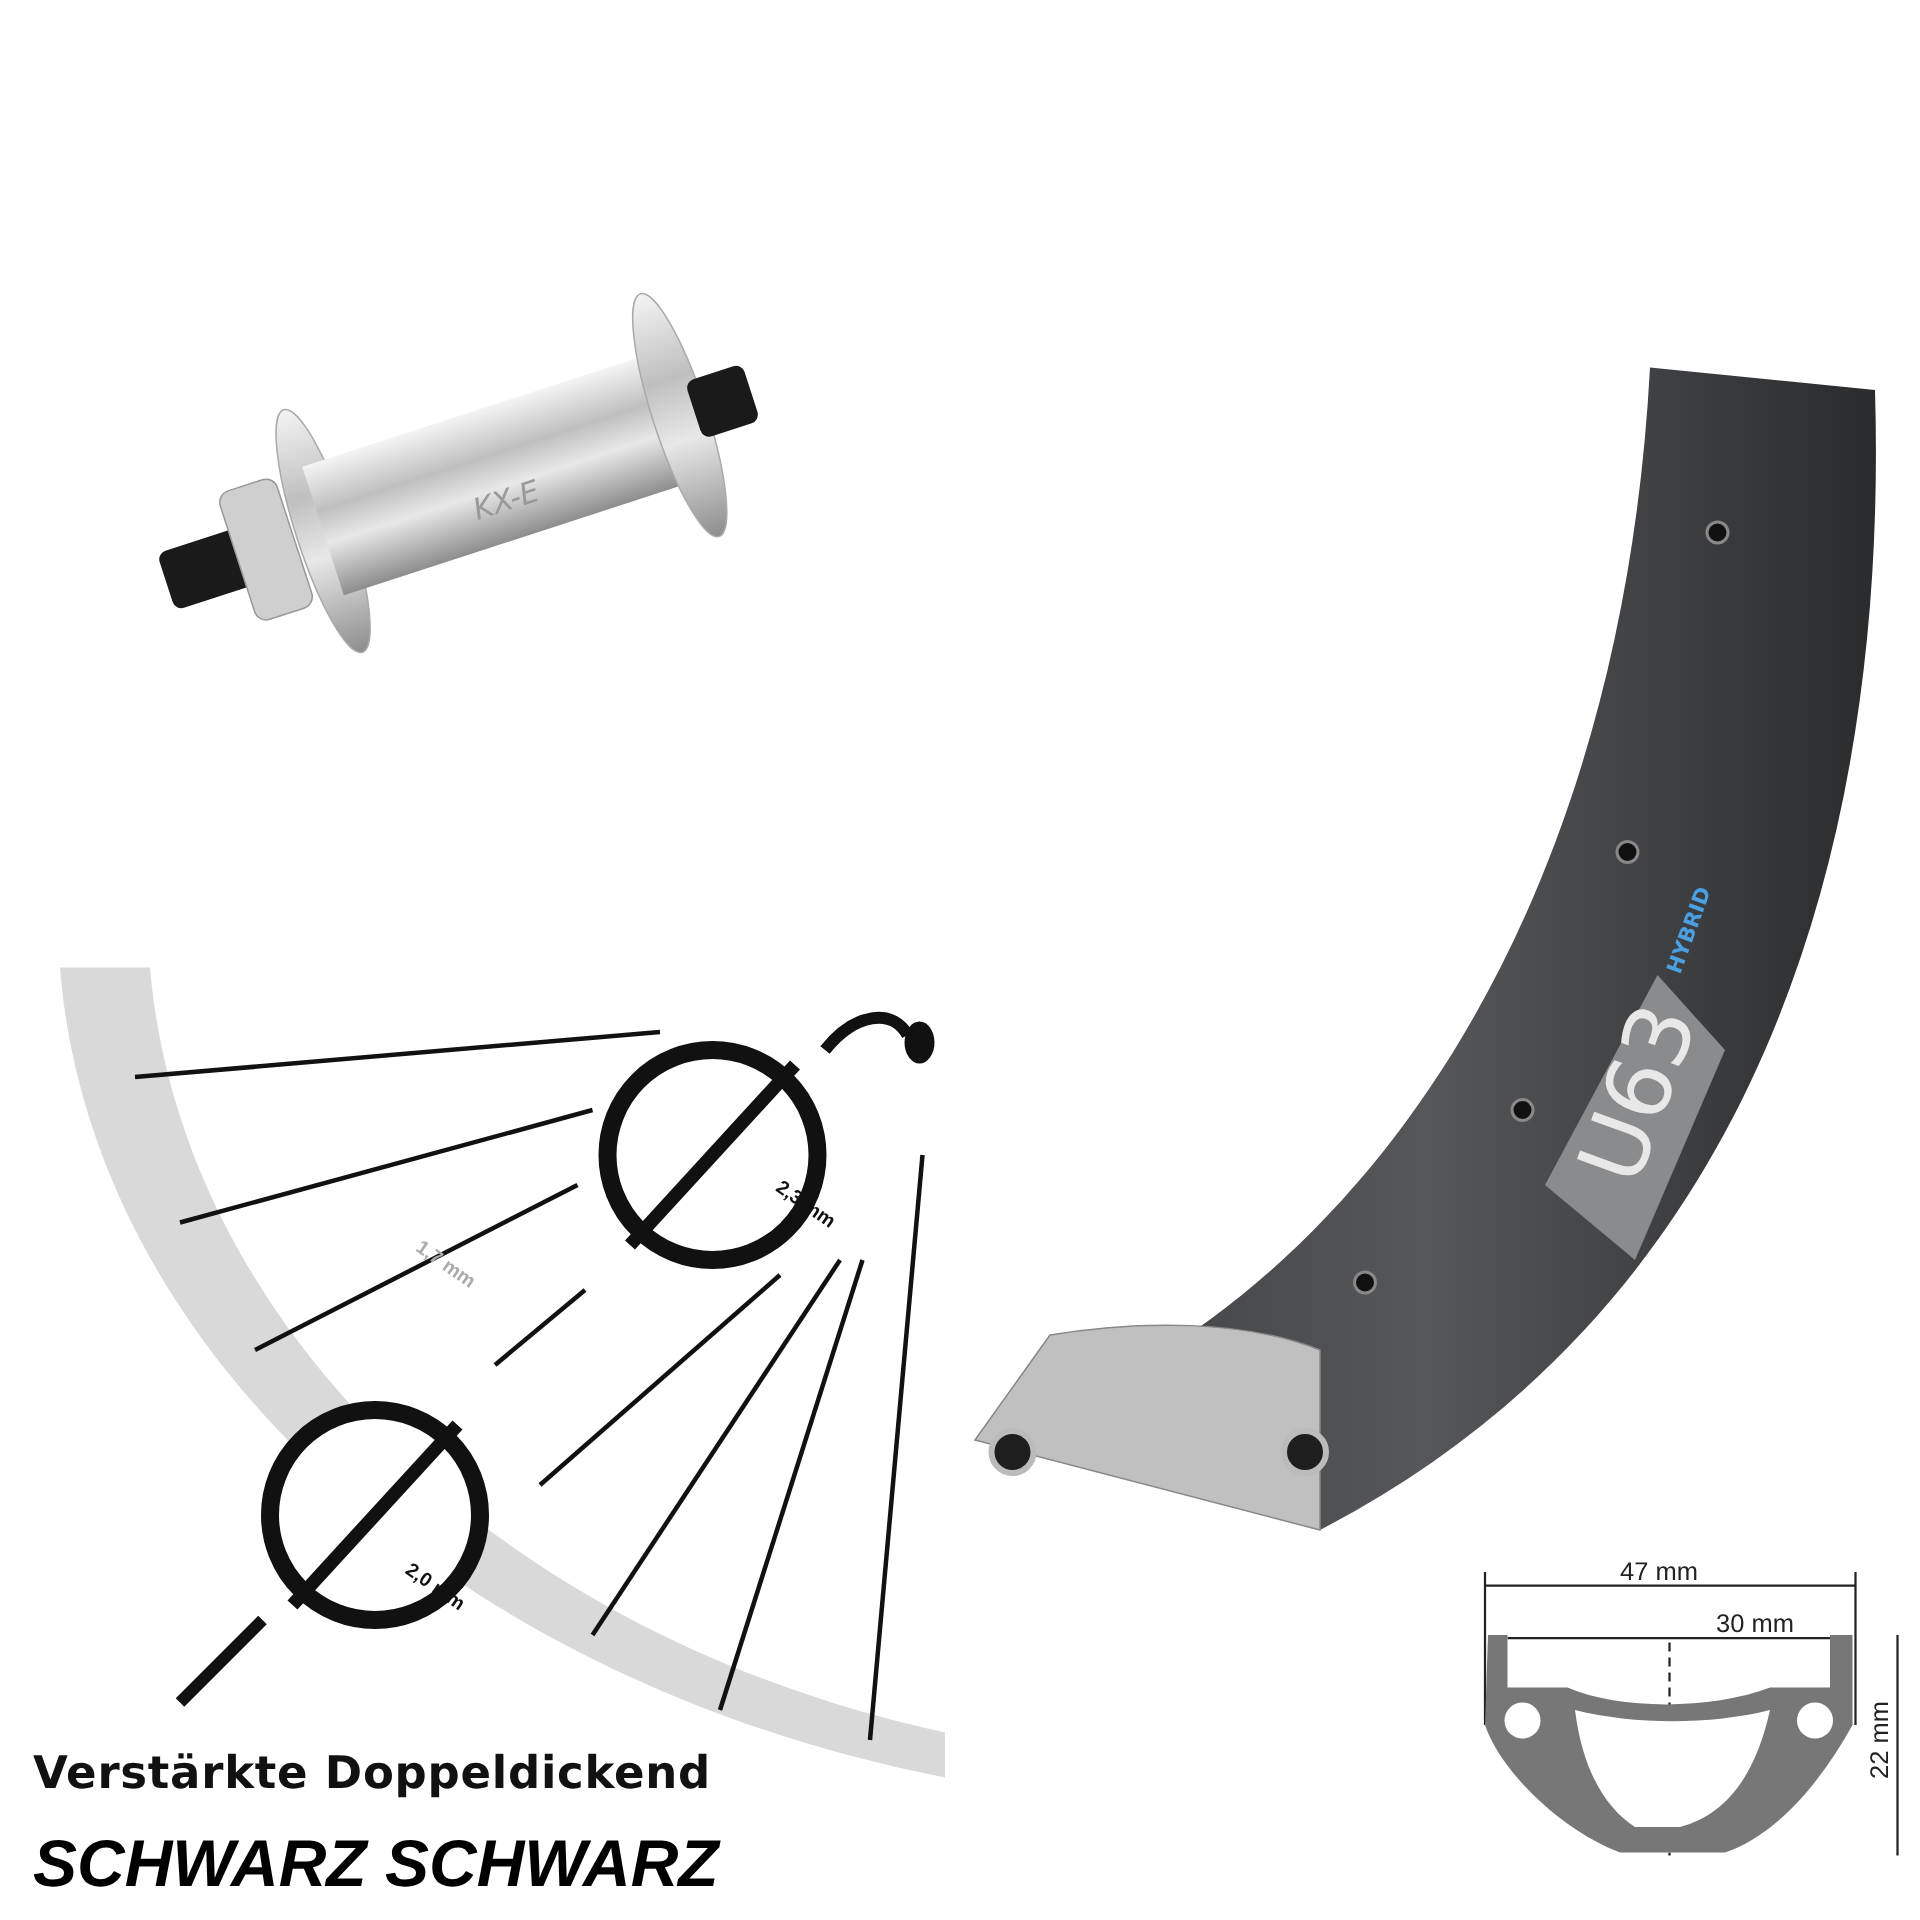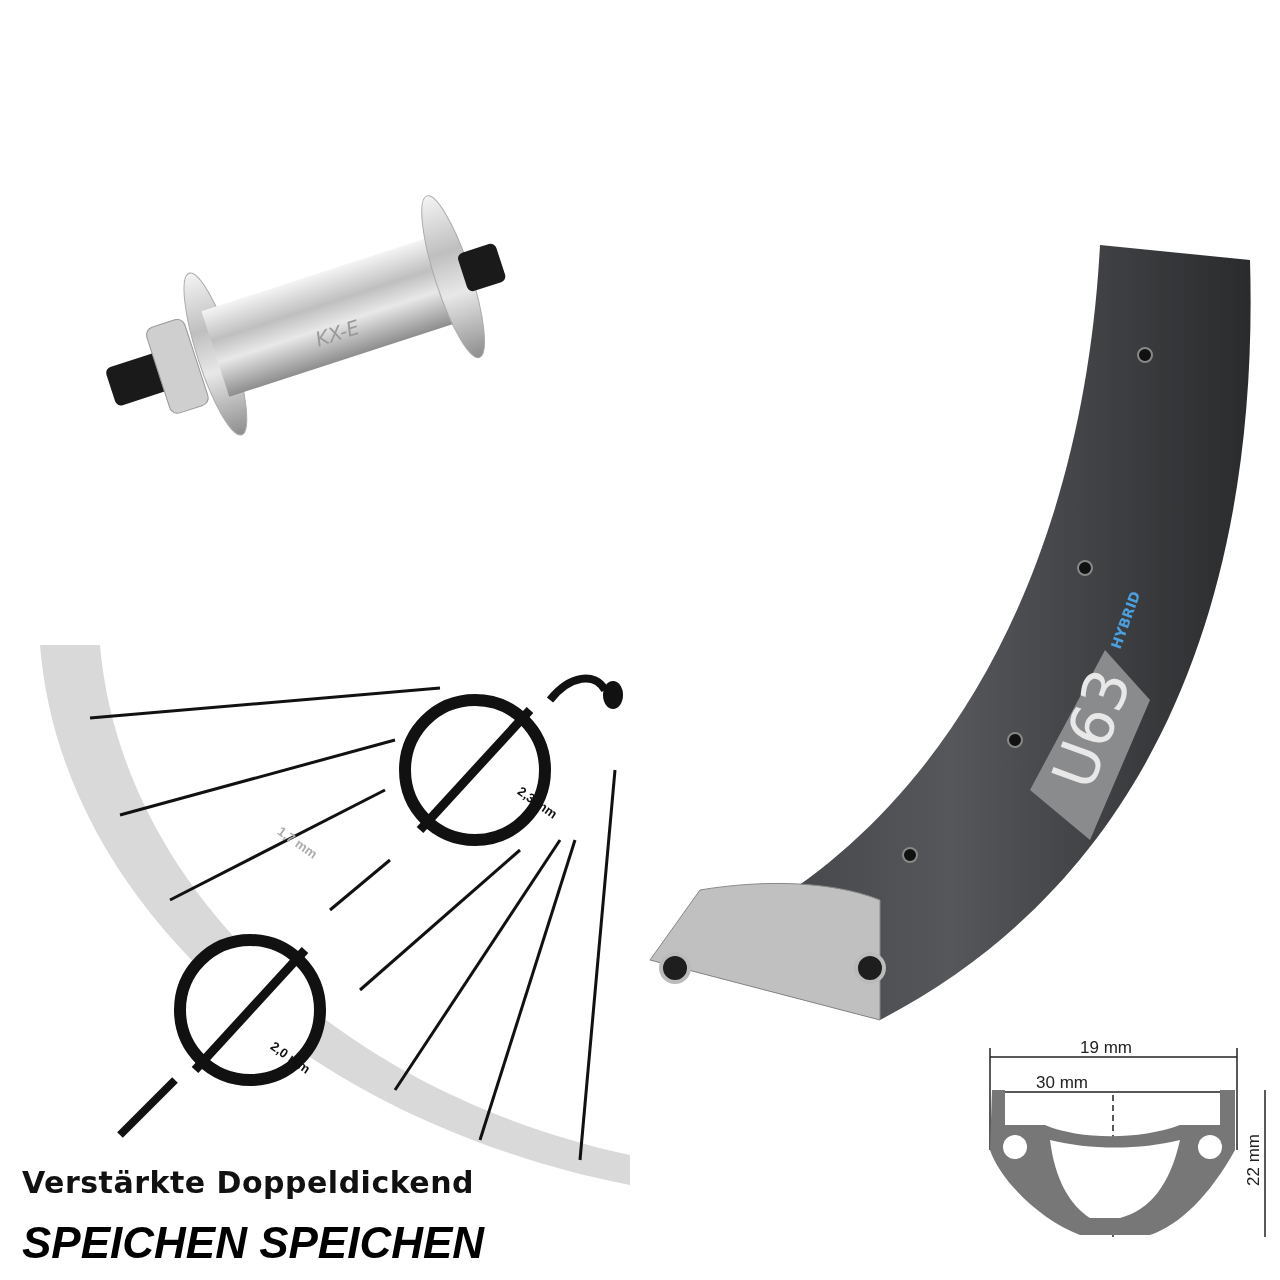--- a/index.html
+++ b/index.html
@@ -91,18 +91,18 @@
     <path d="M1050 1140 C1090 1150 1140 1150 1180 1140 C1170 1185 1150 1210 1120 1218 L1090 1218 C1070 1205 1055 1180 1050 1140 Z" fill="#fff" stroke="none"></path>
     <circle cx="1015" cy="1147" r="12" fill="#fff" stroke="none"></circle>
     <circle cx="1210" cy="1147" r="12" fill="#fff" stroke="none"></circle>
   </g>
 </svg>
 
 <div class="abs dim-label" style="left:515px;top:795px;transform:rotate(35deg);font-weight:bold;font-size:13px;color:#111;">2,3 mm</div>
 <div class="abs dim-label" style="left:275px;top:835px;transform:rotate(35deg);font-weight:bold;font-size:13px;color:#aaa;">1,7 mm</div>
 <div class="abs dim-label" style="left:268px;top:1050px;transform:rotate(35deg);font-weight:bold;font-size:13px;color:#111;">2,0 mm</div>
 
-<div class="abs dim-label" style="left:1080px;top:1038px;">19 mm</div>
-<div class="abs dim-label" style="left:1036px;top:1073px;">30 mm</div>
+<div class="abs dim-label" style="left:1080px;top:1038px;">47 mm</div>
+<div class="abs dim-label" style="left:1144px;top:1073px;">30 mm</div>
 <div class="abs dim-label" style="left:1228px;top:1150px;transform:rotate(-90deg);">22 mm</div>
 
 <div class="abs caption1">Verstärkte Doppeldickend</div>
-<div class="abs caption2">SPEICHEN SPEICHEN</div>
+<div class="abs caption2">SCHWARZ SCHWARZ</div>
 
 </body></html>

